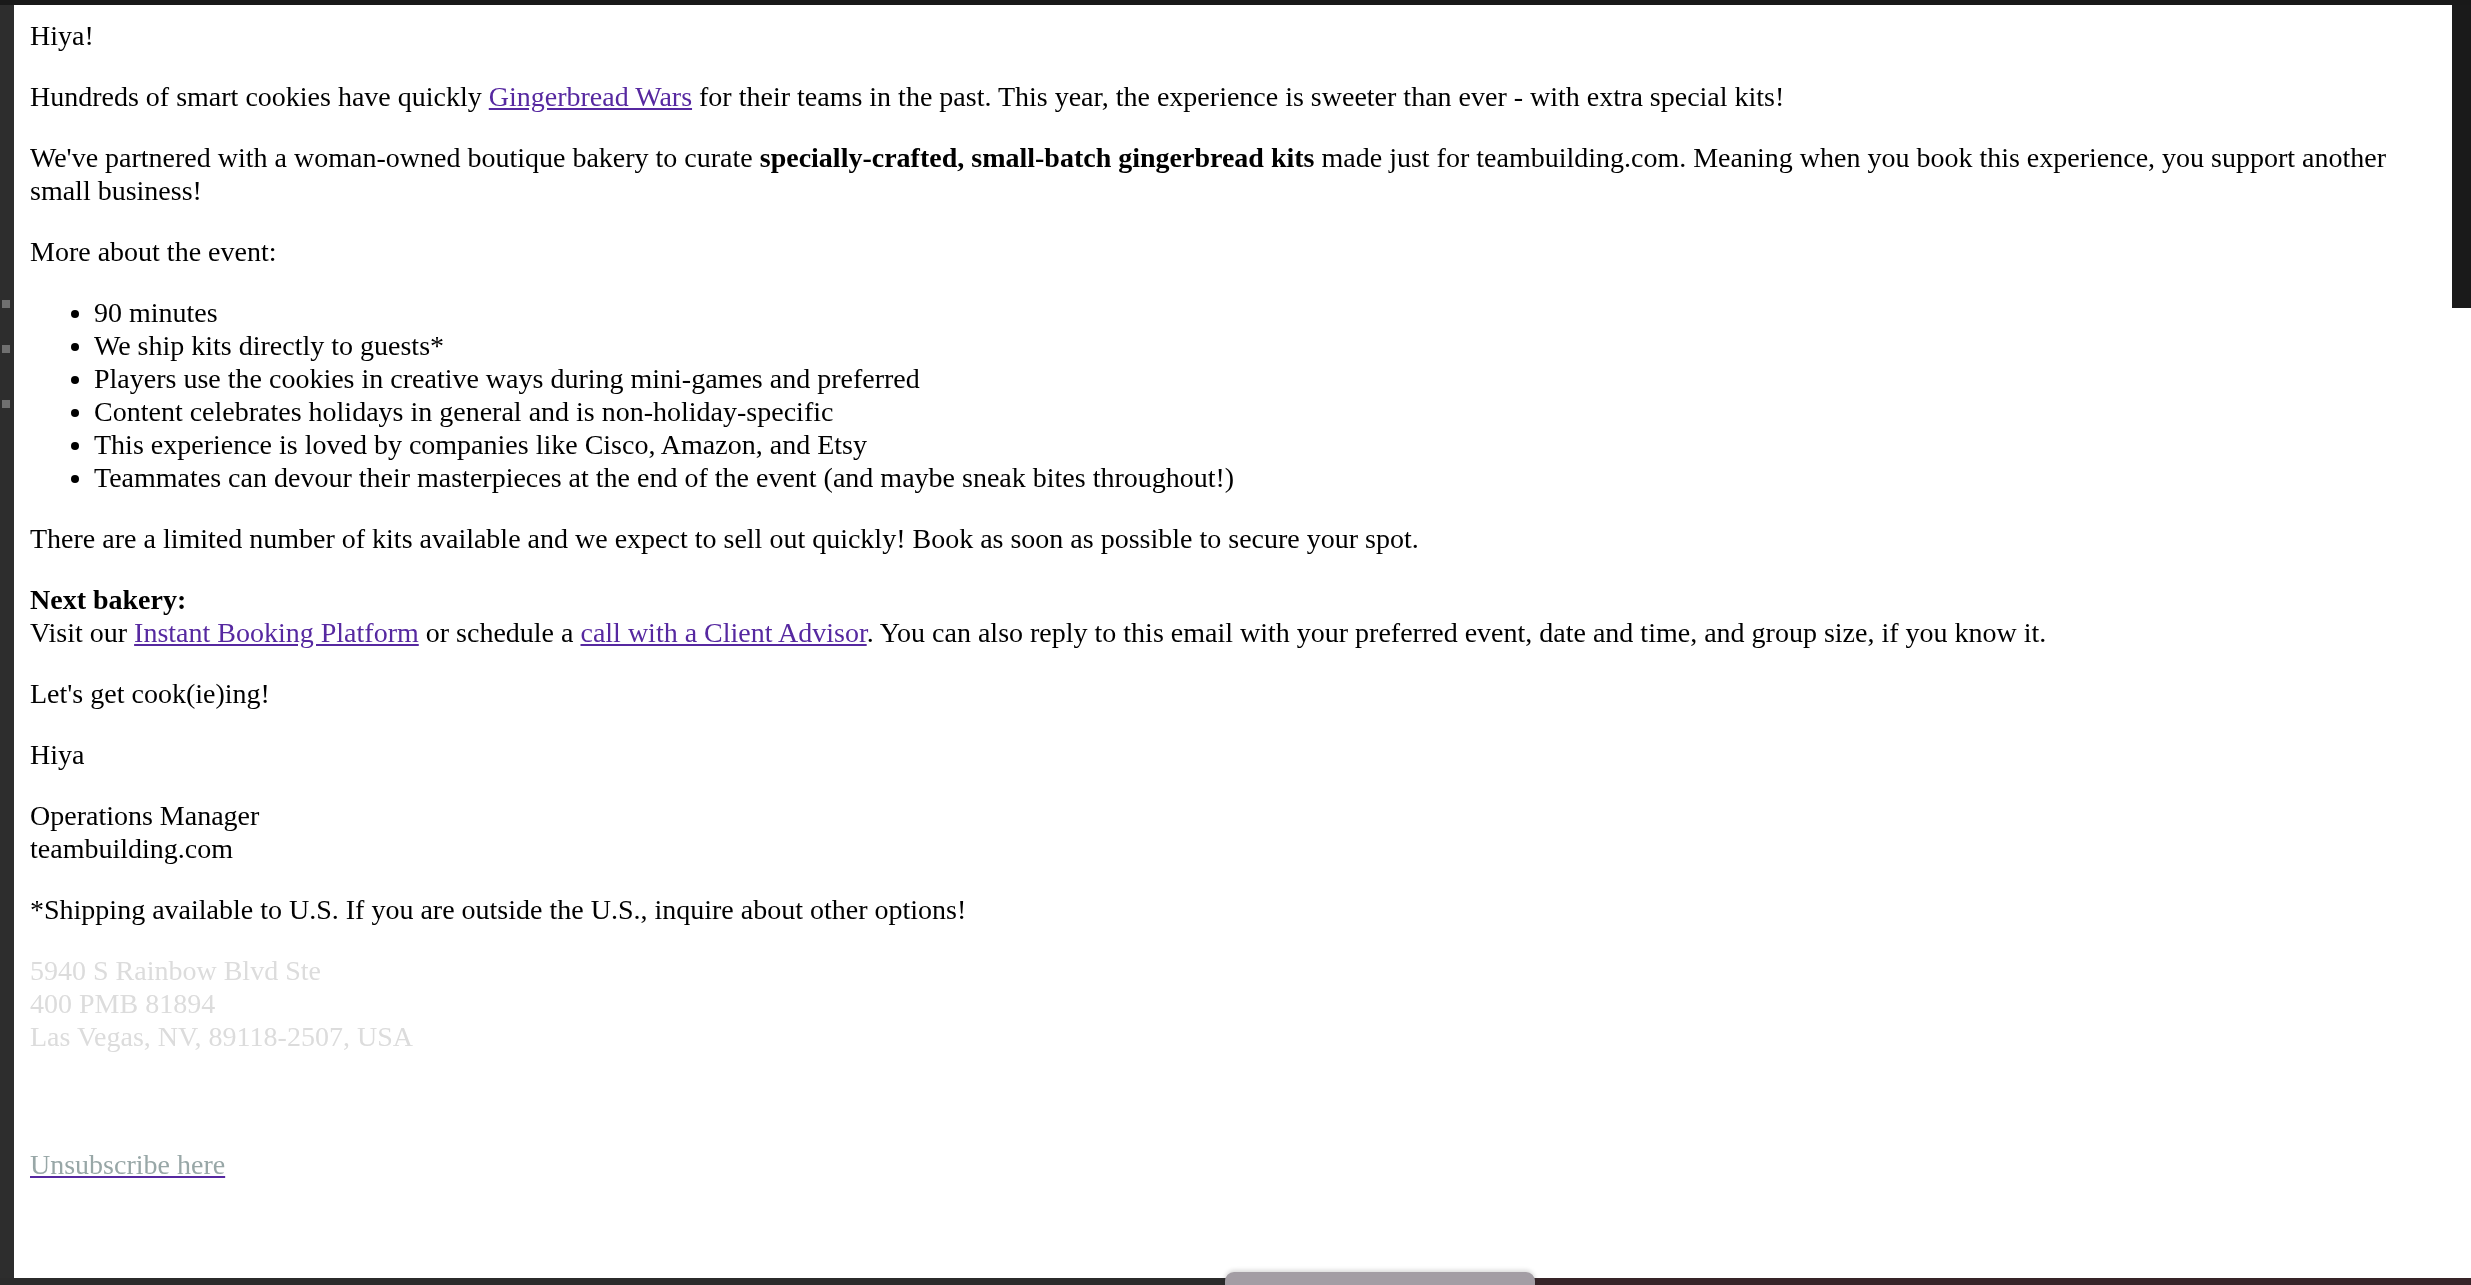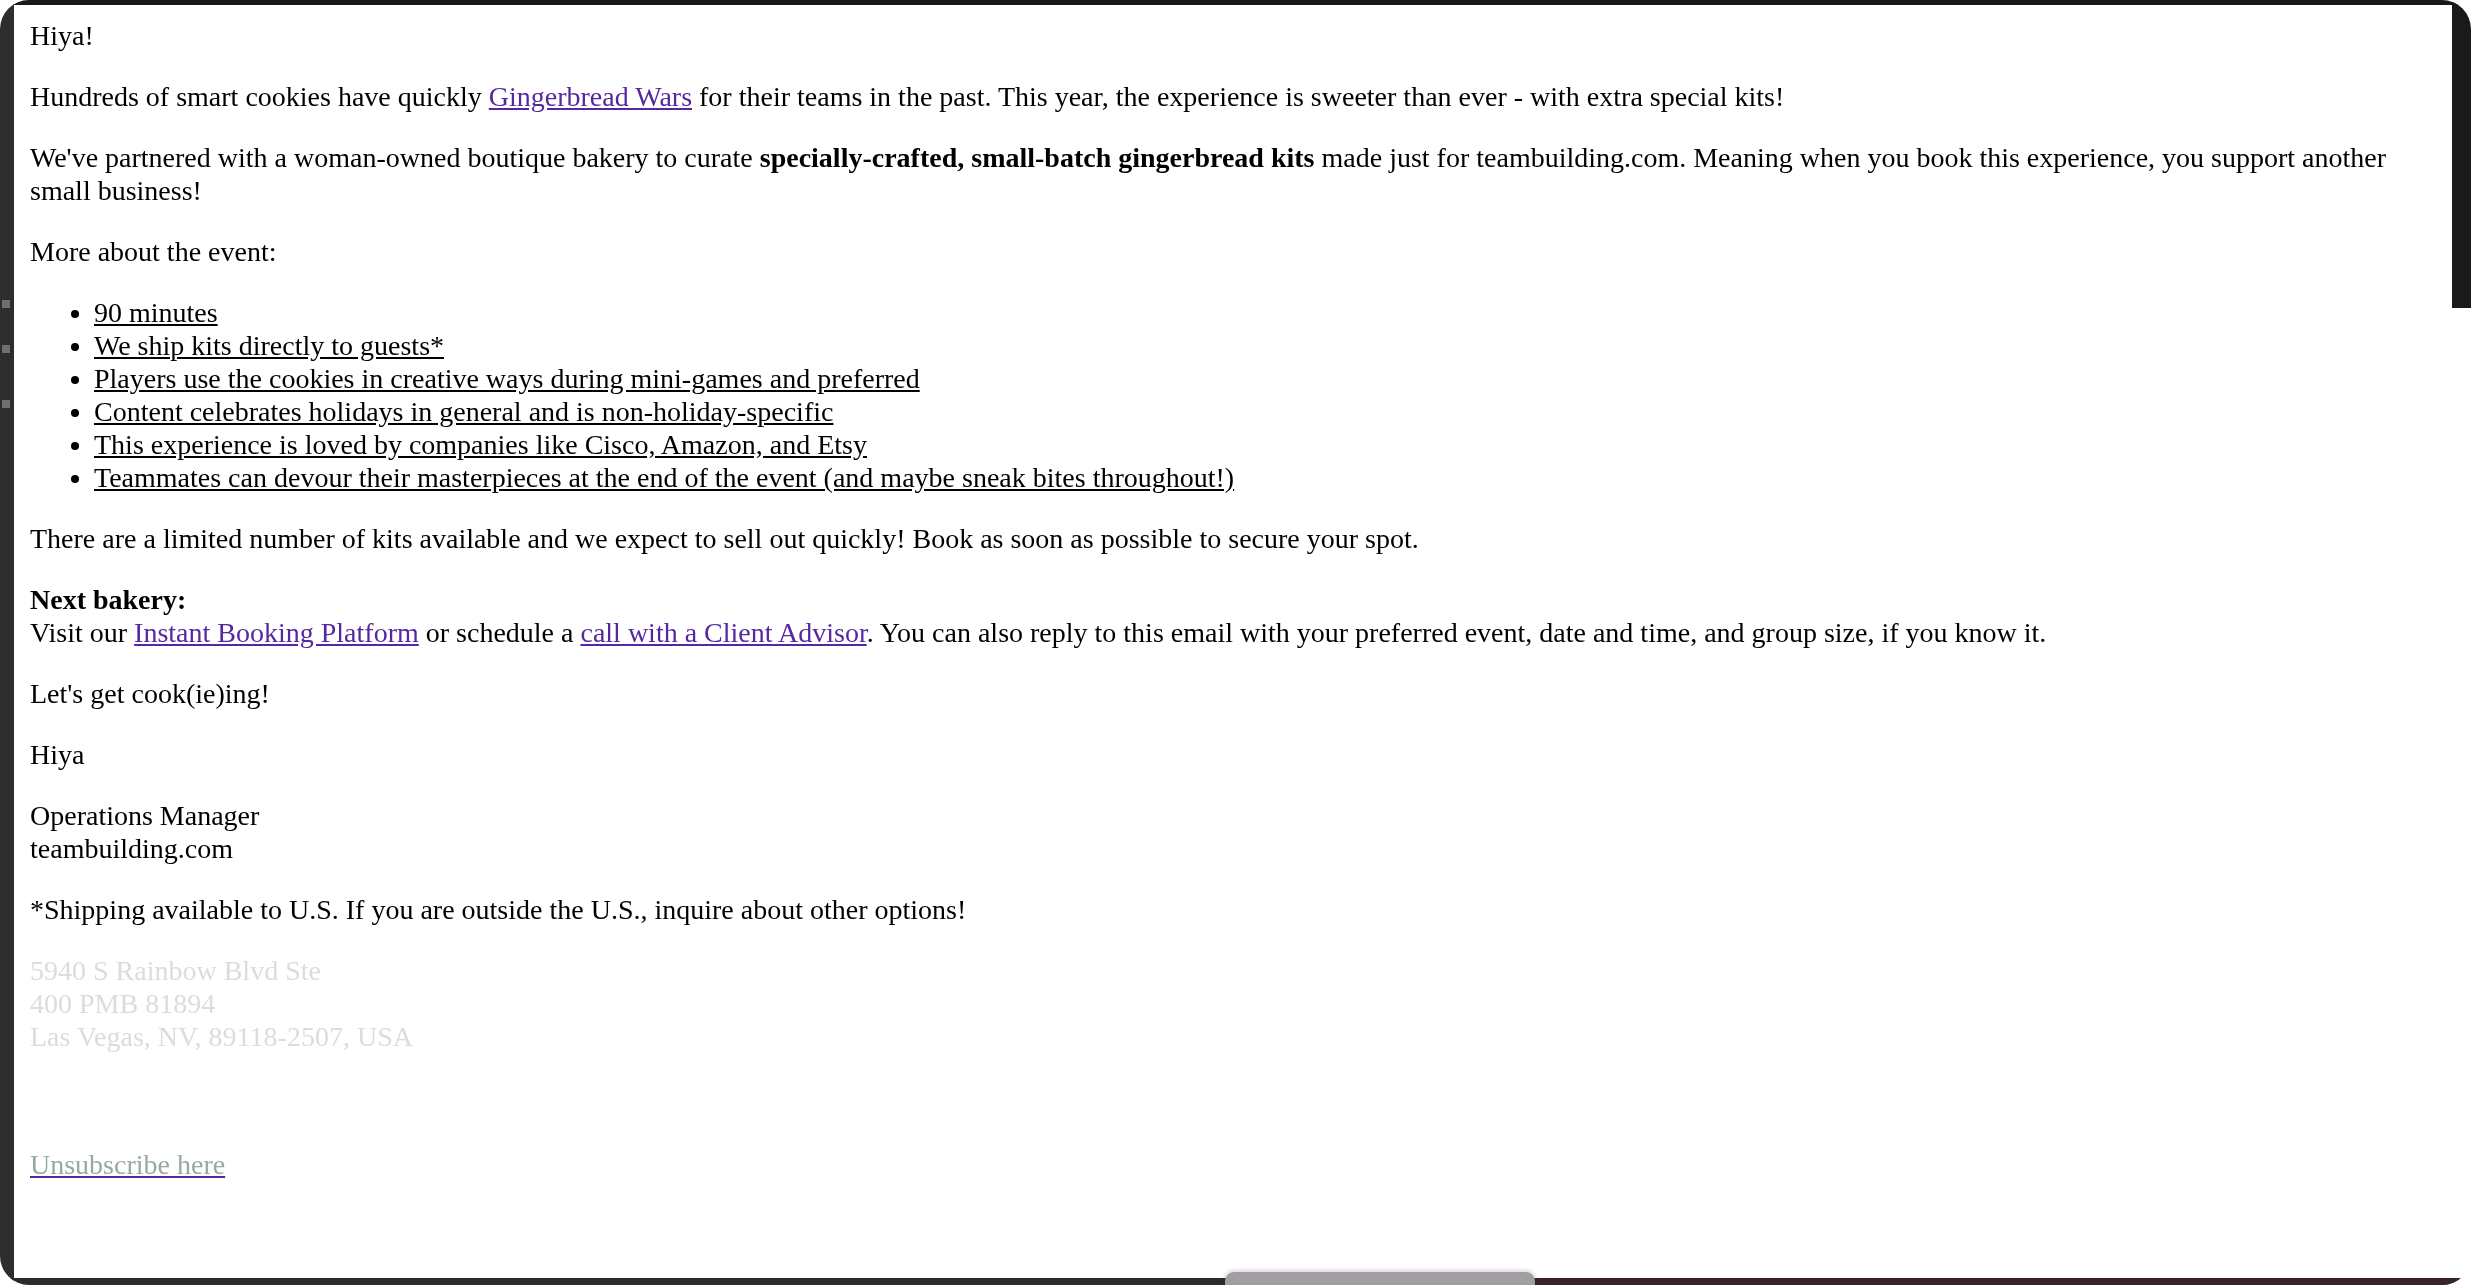--- a/index.html
+++ b/index.html
@@ -6,21 +6,20 @@
   body {
     font-family: "Liberation Serif", "DejaVu Serif", serif;
     background: #ffffff;
   }
   .screen {
     position: relative;
     width: 2471px;
     height: 1285px;
     background: #ffffff;
     overflow: hidden;
-    border-radius: 29px;
   }
   
   .border-top    { position: absolute; top: 0; left: 0; width: 100%; height: 5px; background: var(--border_dark, #191919); z-index: 5; }
   .border-left   { position: absolute; top: 0; left: 0; width: 14px; height: 100%; background: #2d2d2d; z-index: 4; }
   .border-right  { position: absolute; top: 0; right: 0; width: 19px; height: 308px; background: #1a1a1a; z-index: 4; }
   .border-bottom { position: absolute; bottom: 0; left: 0; width: 100%; height: 7px; background: #2b2b2b; z-index: 4; }
   .border-bottom-red { position: absolute; bottom: 0; left: 1535px; right: 0; height: 7px; background: #362428; z-index: 4; }
   .edge-mark { position: absolute; left: 2px; width: 8px; background: #6f6f6f; z-index: 5; }
   .scroll-thumb {
     position: absolute; bottom: 0; left: 1225px; width: 310px; height: 13px;
@@ -34,21 +33,21 @@
     position: absolute;
     top: 5px; left: 14px; right: 0; bottom: 7px;
     padding: 14px 28px 0 16px;
     font-size: 28px;
     line-height: 33px;
     color: #000000;
     overflow: hidden;
   }
   .content p { margin: 28px 0; }
   .content p:first-child { margin-top: 0; }
-  .content ul { margin: 20px 0; padding-left: 64px; text-decoration: underline; }
+  .content ul { margin: 20px 0; padding-left: 64px; }
   .content li { line-height: 33px; }
   a.body-link {
     color: var(--link_purple, #5628a0);
     text-decoration: underline;
     cursor: pointer;
   }
   .address-block {
     color: var(--address_grey, #dcdcdc);
   }
   .unsub-paragraph { margin-top: 95px !important; }

